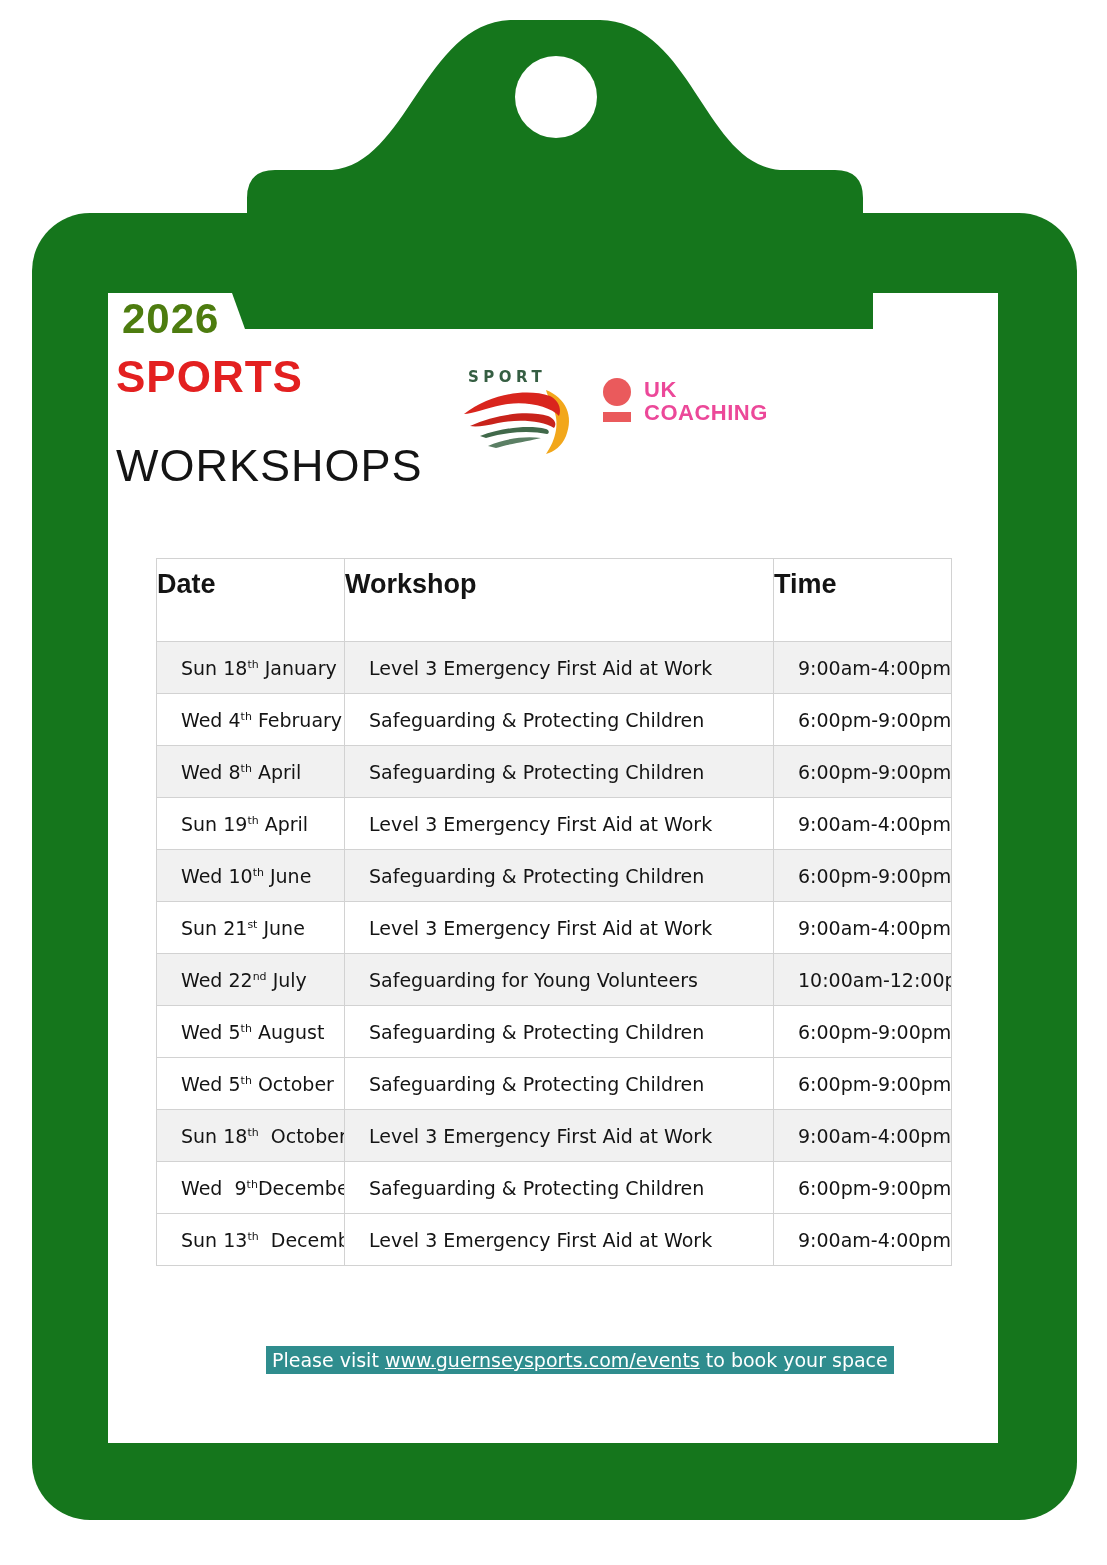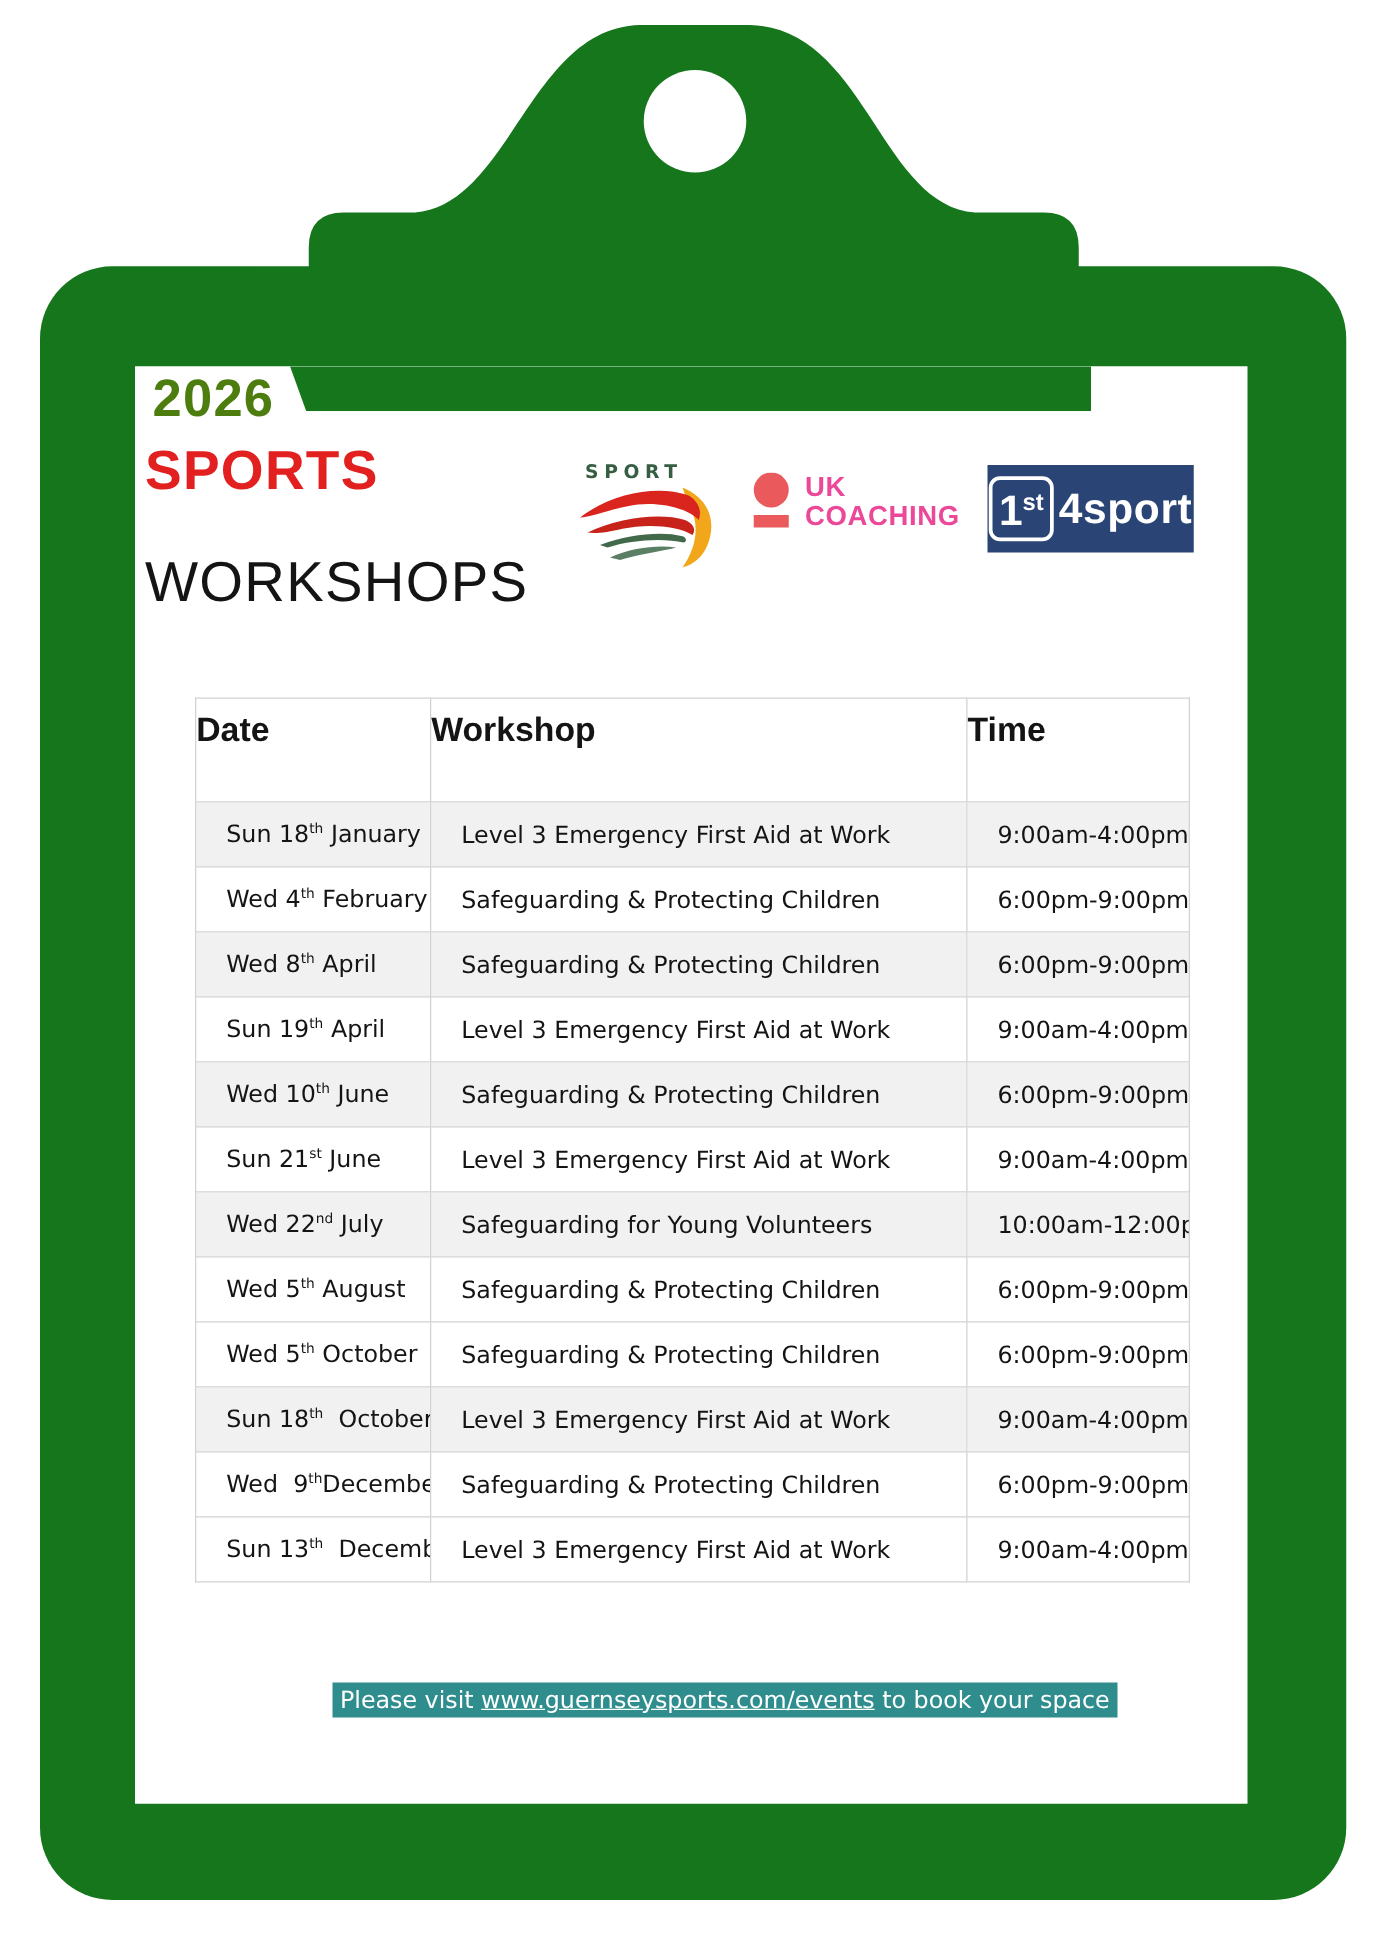--- a/index.html
+++ b/index.html
@@ -124,24 +124,20 @@
     <svg width="34" height="46" viewBox="0 0 34 46" xmlns="http://www.w3.org/2000/svg">
       <circle cx="17" cy="14" r="14" fill="#ea5a5c"></circle>
       <rect x="3" y="34" width="28" height="10" fill="#ea5a5c"></rect>
     </svg>
     <div class="uk-text">
       <div>UK</div>
       <div>COACHING</div>
     </div>
   </div>
 
-  <div id="logo-first4sport" class="abs">
-    <span class="badge"><span>1</span><sup>st</sup></span>
-    <span class="rest">4sport</span>
-  </div>
 
   <table id="workshops-table" class="abs">
     <colgroup>
         <col class="c-date">
         <col class="c-workshop">
         <col class="c-time">
       </colgroup>
     <thead>
       <tr>
         <th>Date</th>

